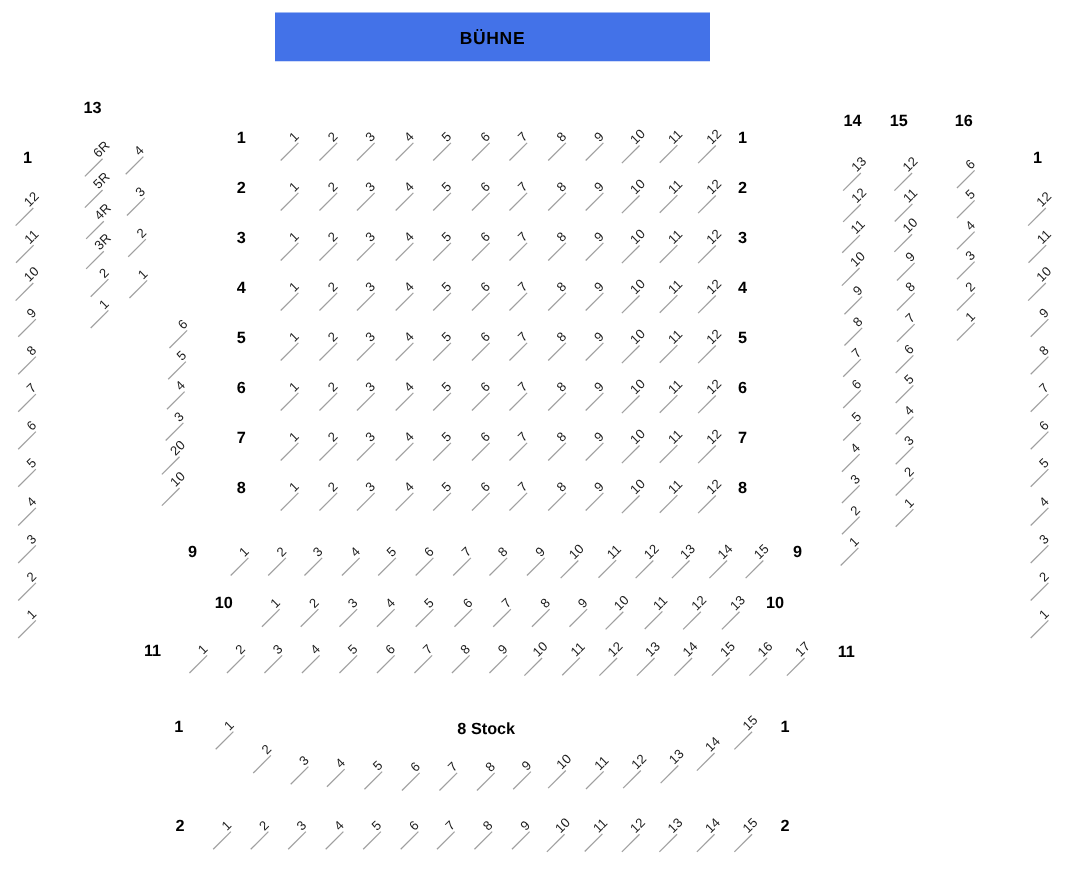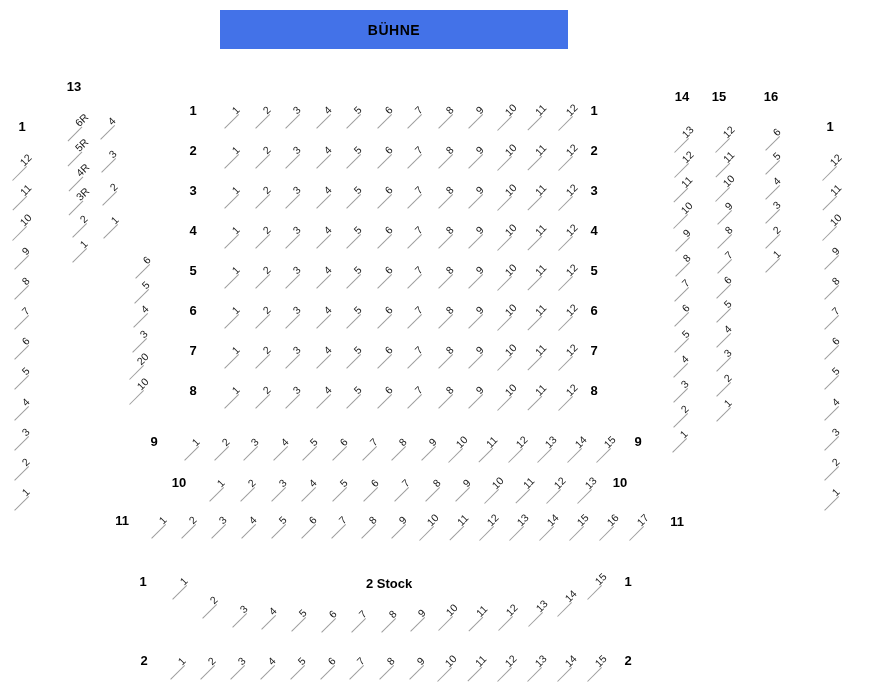--- a/index.html
+++ b/index.html
@@ -1346,21 +1346,21 @@
         </span>
         <span class="seat" style="left: 830px; top: 499.2px;">
           <span class="srot">
             <span class="tick"></span>
             <span class="num" style="color: rgb(26, 26, 26);">1</span>
           </span>
         </span>
       </div>
       <div>
         <span class="lbl" style="left: 143px; top: 581px;">1</span>
-        <span class="lbl" style="left: 389px; top: 583px;">2 Stock</span>
+        <span class="lbl" style="left: 389px; top: 583px;">8 Stock</span>
         <span class="lbl" style="left: 628px; top: 581px;">1</span>
         <span class="seat" style="left: 178px; top: 588px;">
           <span class="srot">
             <span class="tick"></span>
             <span class="num" style="color: rgb(26, 26, 26);">1</span>
           </span>
         </span>
         <span class="seat" style="left: 208px; top: 607px;">
           <span class="srot">
             <span class="tick"></span>

